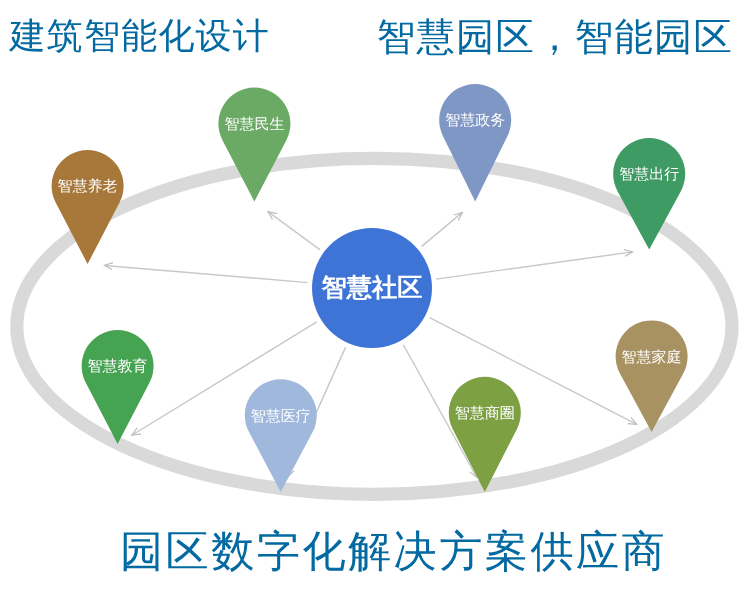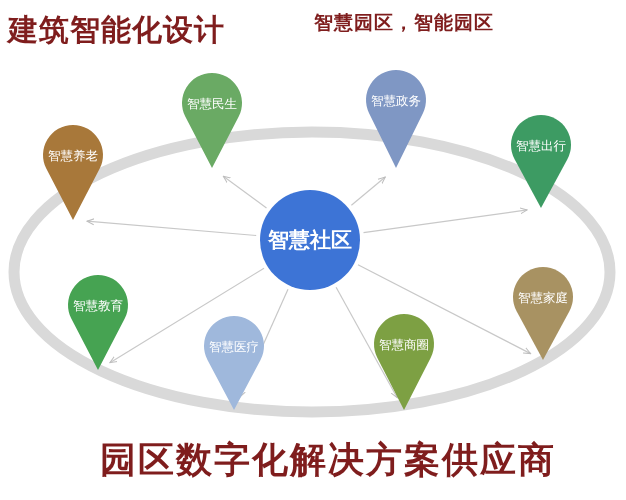--- a/index.html
+++ b/index.html
@@ -1,21 +1,21 @@
 <!DOCTYPE html>
 <html><head>
   <meta charset="utf-8">
   <style>
     html, body { margin: 0; padding: 0; background: #ffffff; }
     body { width: 626px; height: 500px; position: relative; overflow: hidden;
            font-family: "DejaVu Sans", "Liberation Sans", sans-serif; }
-    .headline { position: absolute; font-weight: bold; color: #7f1d1d; white-space: nowrap;
+    .headline { position: absolute; font-weight: normal; color: #0369a1; white-space: nowrap;
                 letter-spacing: 1px; }
     #title-left { left: 8px; top: 10px; font-size: 30px; }
-    #title-right { left: 314px; top: 10px; font-size: 19px; }
+    #title-right { left: 314px; top: 10px; font-size: 32px; }
     #footer-title { left: 100px; top: 436px; font-size: 36px; letter-spacing: 2px; }
     svg#diagram { position: absolute; left: 0; top: 0; }
     .pin-label { font-family: "DejaVu Sans", "Liberation Sans", sans-serif; font-size: 12.5px;
                  fill: #ffffff; text-anchor: middle; dominant-baseline: middle; }
     .center-label { font-family: "DejaVu Sans", "Liberation Sans", sans-serif; font-size: 21px;
                     font-weight: bold; fill: #ffffff; text-anchor: middle; dominant-baseline: middle; }
   </style>
 </head>
 <body>
 

